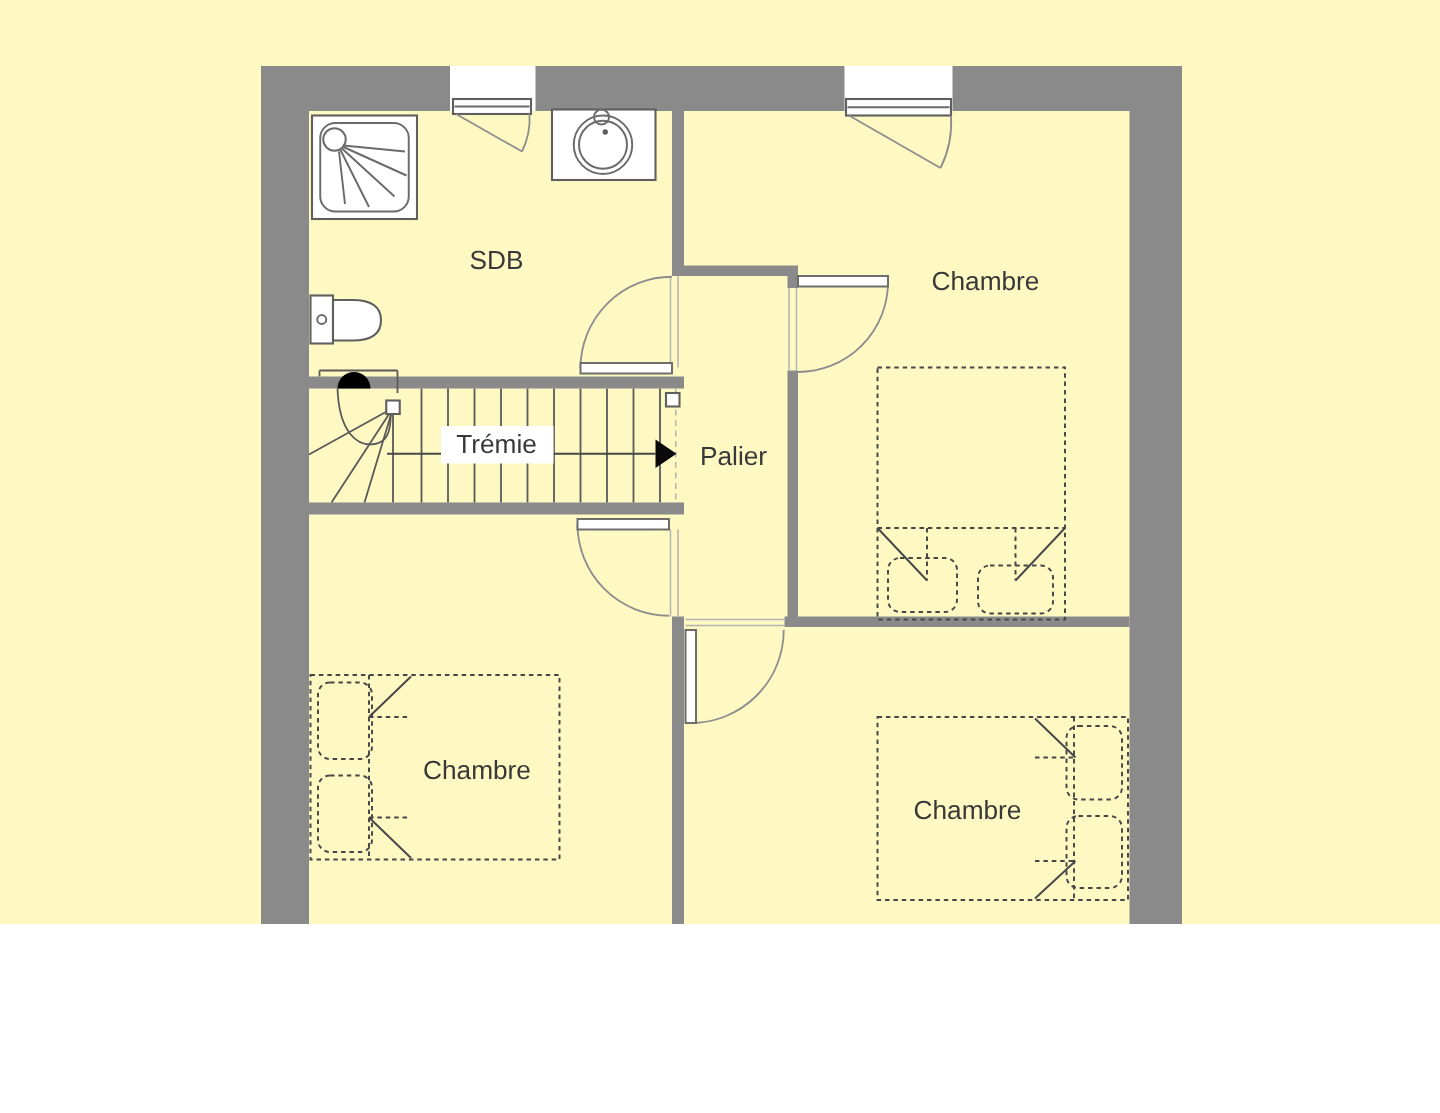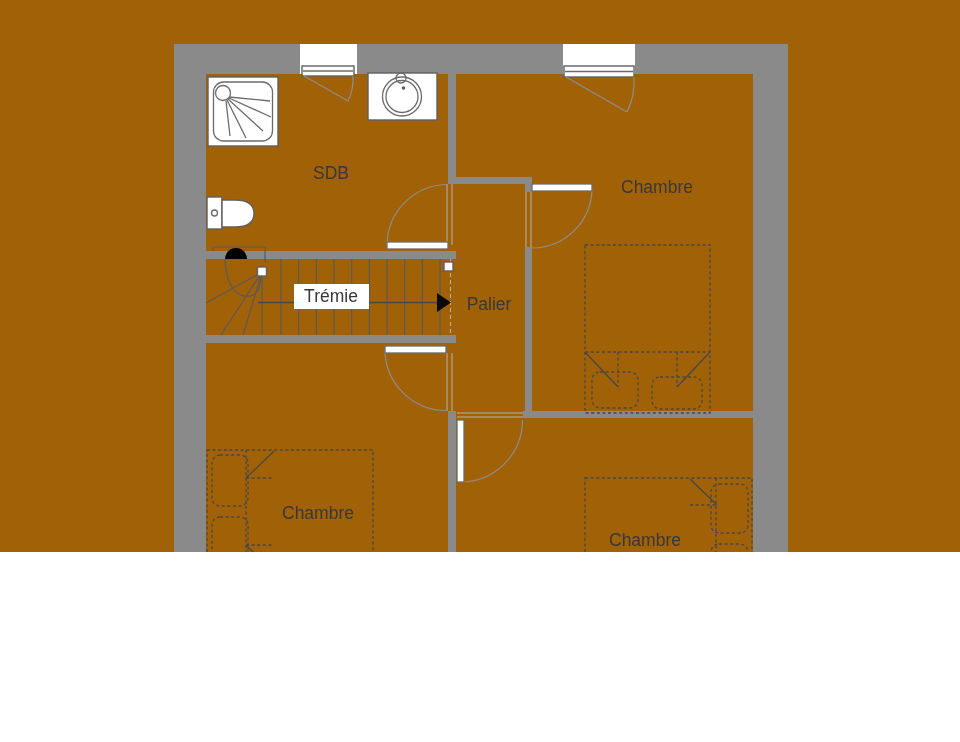--- a/index.html
+++ b/index.html
@@ -1,16 +1,16 @@
 <!DOCTYPE html>
 <html><head>
 <meta charset="utf-8">
 <style>
   html,body{margin:0;padding:0;background:#ffffff;}
-  .page{position:relative;width:960px;height:552px;background:#a16207;overflow:hidden;
+  .page{position:relative;width:960px;height:616px;background:#fef9c3;overflow:hidden;
         font-family:"Liberation Sans",sans-serif;text-decoration:underline;}
   svg{display:block}
   .label{font-family:"Liberation Sans",sans-serif;font-size:17.5px;fill:#383838;}
   .thin{stroke:#6b6b6b;stroke-width:1.3;fill:none;}
   .fixture{stroke:#5f5f5f;stroke-width:1.4;fill:#ffffff;}
   .arc{stroke:#8d8d8d;stroke-width:1.2;fill:none;}
   .leaf{stroke:#6b6b6b;stroke-width:1.3;fill:#ffffff;}
   .jamb{stroke:#b3b3b3;stroke-width:1;fill:none;}
   .bed{stroke:#474747;stroke-width:1.3;fill:none;stroke-dasharray:3 2.6;}
   .bedsolid{stroke:#474747;stroke-width:1.3;fill:none;}

